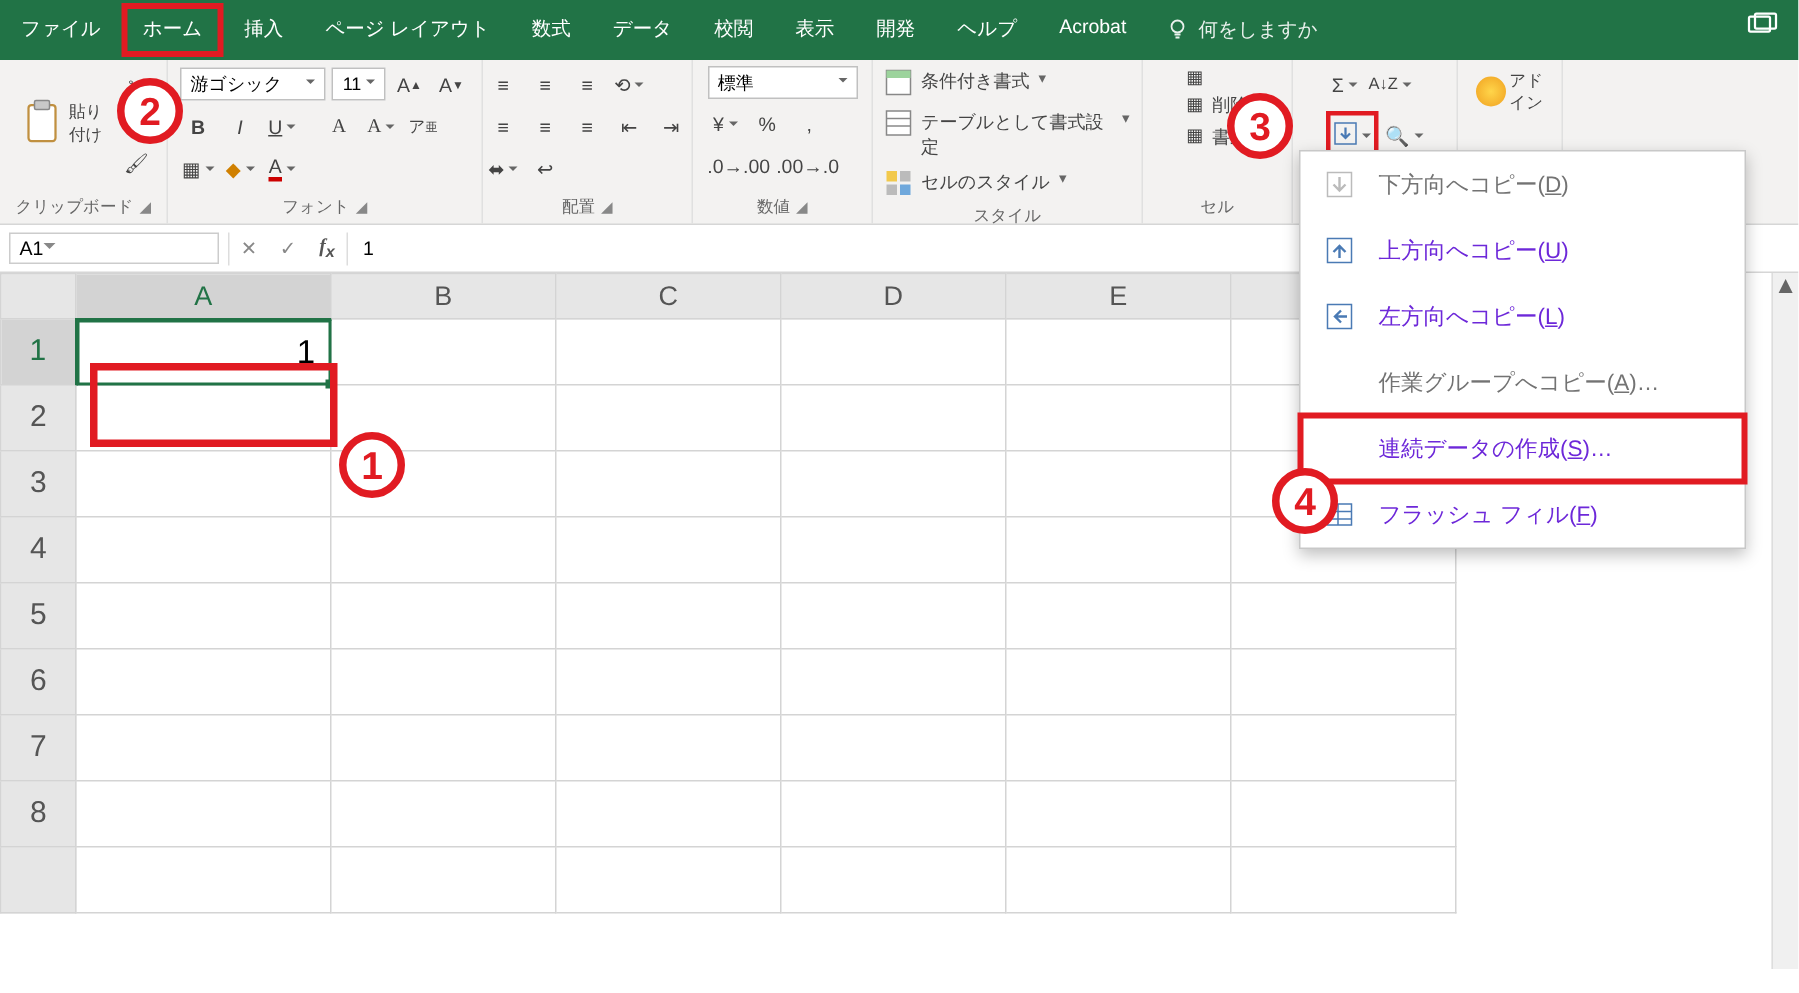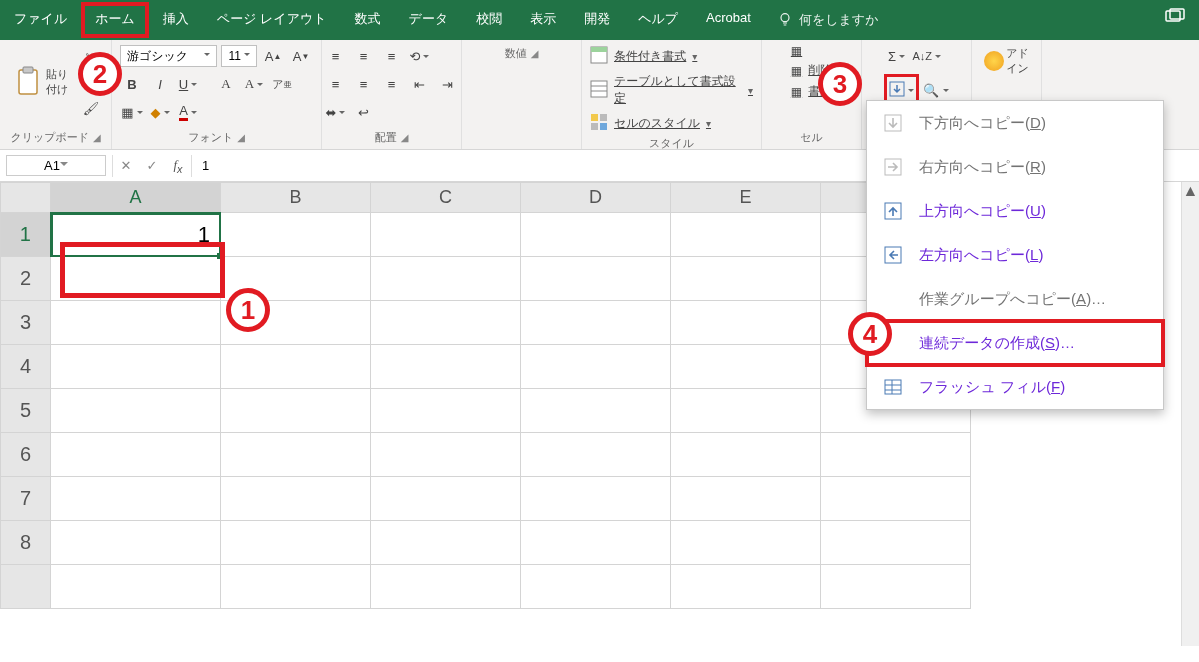--- a/index.html
+++ b/index.html
@@ -22,29 +22,29 @@
   .smallbtn { min-width: 24px; height: 24px; display: inline-flex; align-items: center; justify-content: center; font-size: 13px; color: #444; cursor: pointer; position: relative; }
   .dd::after { content: ""; border: 3px solid transparent; border-top-color: #666; margin-left: 3px; margin-top: 3px; }
   .stackcol { display: flex; flex-direction: column; gap: 2px; }
   .font-box, .size-box, .numfmt-box { border: 1px solid #c0c0c0; background: #fff; font-size: 12px; padding: 2px 6px; height: 22px; display: flex; align-items: center; justify-content: space-between; }
   .font-box { width: 130px; } .size-box { width: 44px; } .numfmt-box { width: 100px; }
   .numfmt-box::after, .font-box::after, .size-box::after { content: ""; border: 3px solid transparent; border-top-color: #666; }
 
   .bigbtn { display: flex; flex-direction: row; align-items: center; font-size: 11px; color: #444; gap: 2px; cursor: pointer; padding: 2px 4px; }
   .bigbtn svg { width: 32px; height: 32px; }
 
-  .styrow { display: flex; align-items: center; gap: 6px; font-size: 12px; color: #444; cursor: pointer; text-decoration: underline; }
+  .styrow { display: flex; gap: 6px; font-size: 12px; color: #444; cursor: pointer; }
   .styrow svg { width: 18px; height: 18px; }
 
   
   .fbar { height: 32px; background: #fff; border-bottom: 1px solid #d6d6d6; display: flex; align-items: center; font-size: 13px; }
-  .namebox { width: 100px; border: 1px solid #ccc; margin: 3px 6px; padding: 2px 6px; display: flex; justify-content: center; align-items: center; background: #fff; }
+  .namebox { width: 140px; border: 1px solid #ccc; margin: 3px 6px; padding: 2px 6px; display: flex; justify-content: flex-start; align-items: center; background: #fff; }
   .namebox::after { content: ""; border: 4px solid transparent; border-top-color: #888; }
   .fxctrl { width: 26px; text-align: center; color: #888; }
-  .fxctrl.fx { font-style: italic; font-family: serif; color: #555; }
+  .fxctrl.fx { font-style: italic; font-family: serif; color: #555; font-weight: bold; }
   .fbar-sep { width: 1px; height: 22px; background: #ddd; }
   .fval { padding: 0 10px; flex: 1; }
 
   
   .gridwrap { position: relative; background: #fff; }
   table.grid { border-collapse: collapse; table-layout: fixed; }
   .grid th, .grid td { border: 1px solid #d4d4d4; font-weight: normal; }
   .grid th.colh { background: #e6e6e6; height: 30px; font-size: 18px; color: #555; }
   .grid th.rowh { background: #e6e6e6; width: 50px; font-size: 20px; color: #555; }
   .grid th.corner { background: #e6e6e6; width: 50px; }
@@ -203,20 +203,36 @@
           </span>
       </div>
     </div>
     <div class="group-label">
         <span>配置</span>
         <span class="dlaunch">◢</span>
       </div>
   </div>
 
   <div class="group" style="width:120px">
+    <div class="stackcol" style="gap:4px">
+      <div class="numfmt-box">
+          <span>標準</span>
+        </div>
+      <div class="btnrow">
+        <span class="smallbtn dd">
+            <span>¥</span>
+          </span>
+        <span class="smallbtn">%</span>
+        <span class="smallbtn">,</span>
+      </div>
+      <div class="btnrow">
+        <span class="smallbtn">.0→.00</span>
+        <span class="smallbtn">.00→.0</span>
+      </div>
+    </div>
     <div class="group-label">
         <span>数値</span>
         <span class="dlaunch">◢</span>
       </div>
   </div>
 
   <div class="group" style="width:180px;align-items:flex-start">
     <div class="stackcol" style="gap:6px;padding-top:2px">
       <div class="styrow">
         <span><svg viewBox="0 0 18 18">
@@ -433,29 +449,20 @@
 <div class="menu">
   <div class="menu-item disabled">
     <span class="mi-icon">
         <svg viewBox="0 0 20 20">
           <rect x="2" y="2" width="16" height="16" fill="none" stroke="#bbb"></rect>
           <path d="M10 5v8M6 10l4 4 4-4" fill="none" stroke="#bbb" stroke-width="1.6"></path>
         </svg>
       </span>
     <span><span>下方向へコピー(</span><u>D</u><span>)</span></span>
   </div>
-  <div class="menu-item disabled">
-    <span class="mi-icon">
-        <svg viewBox="0 0 20 20">
-          <rect x="2" y="2" width="16" height="16" fill="none" stroke="#bbb"></rect>
-          <path d="M5 10h8M10 6l4 4-4 4" fill="none" stroke="#bbb" stroke-width="1.6"></path>
-        </svg>
-      </span>
-    <span><span>右方向へコピー(</span><u>R</u><span>)</span></span>
-  </div>
   <div class="menu-item">
     <span class="mi-icon">
         <svg viewBox="0 0 20 20">
           <rect x="2" y="2" width="16" height="16" fill="none" stroke="#4a7ab4"></rect>
           <path d="M10 15V7M6 11l4-4 4 4" fill="none" stroke="#4a7ab4" stroke-width="1.6"></path>
         </svg>
       </span>
     <span><span>上方向へコピー(</span><u>U</u><span>)</span></span>
   </div>
   <div class="menu-item">

